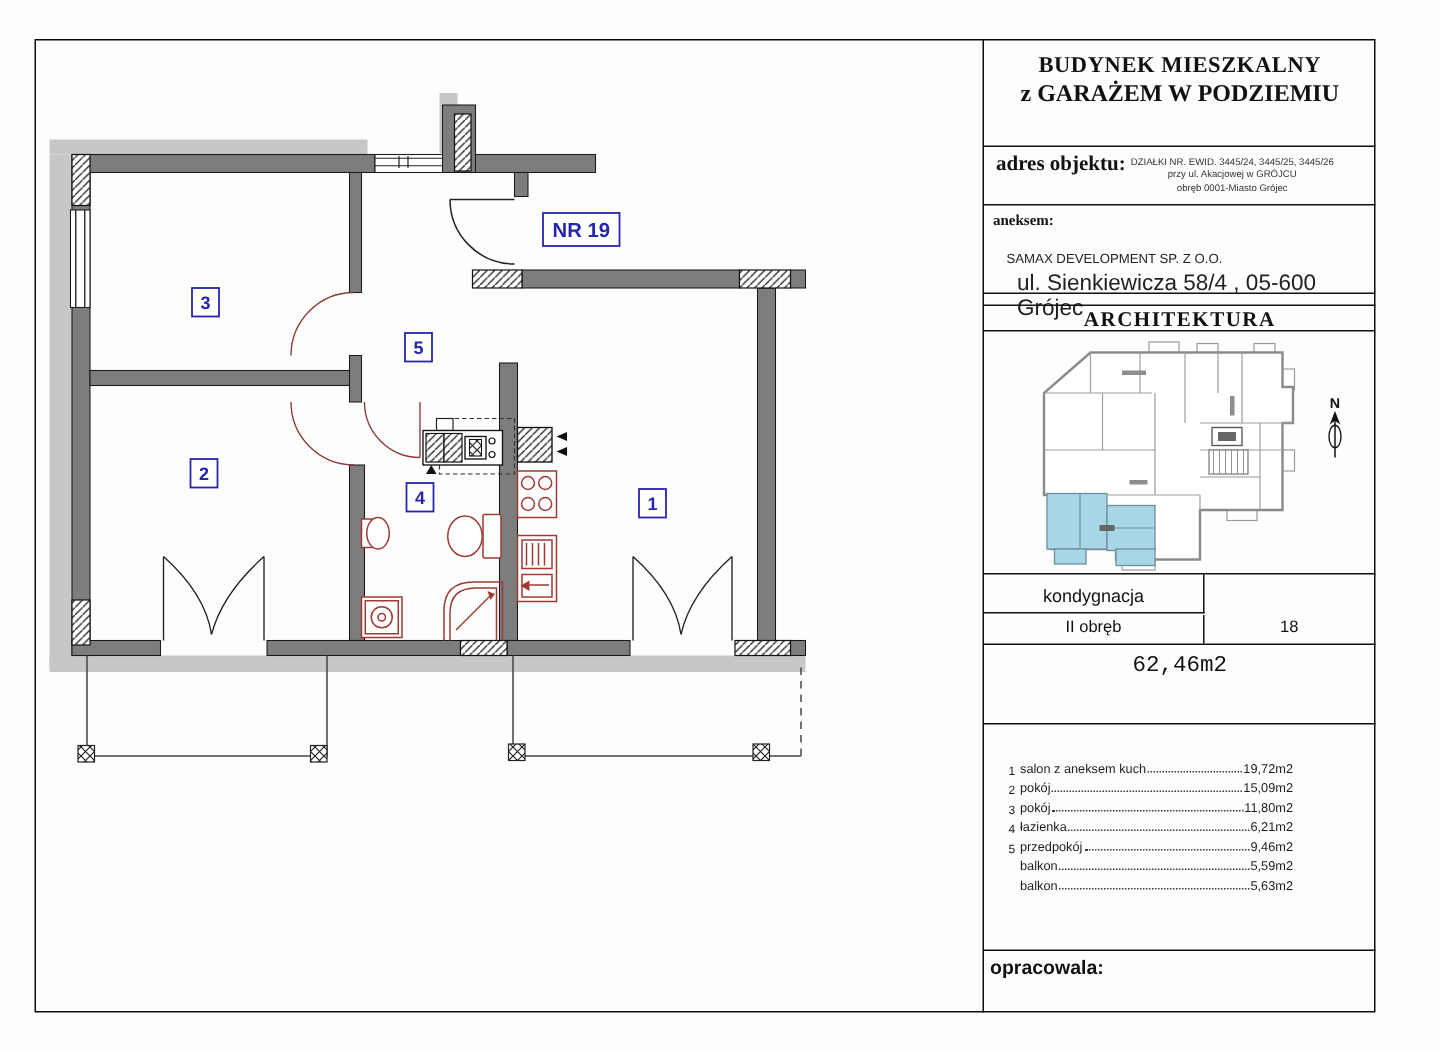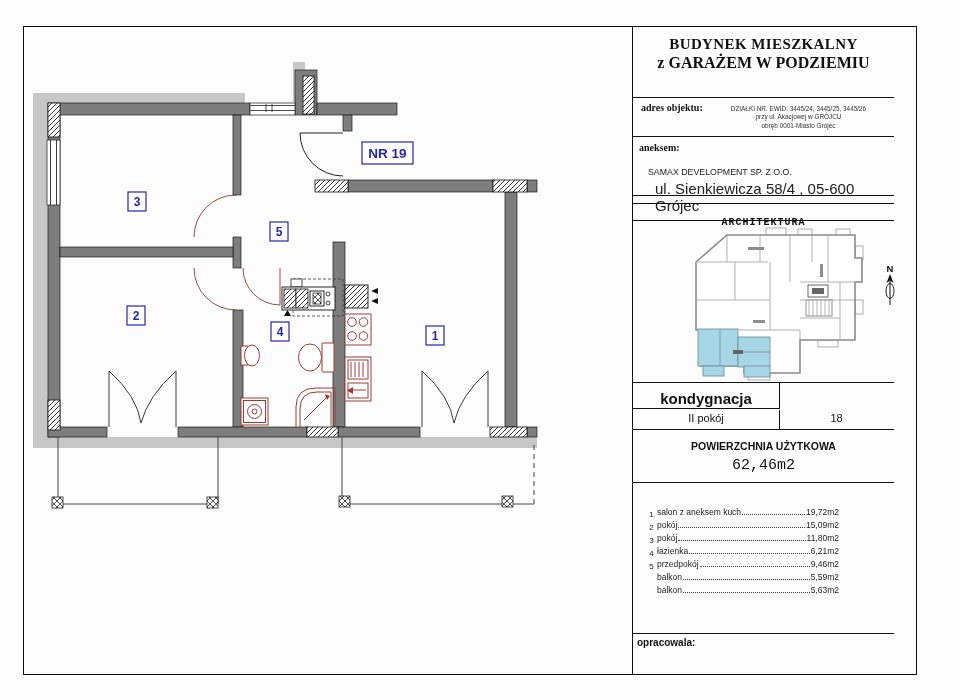--- a/index.html
+++ b/index.html
@@ -1,61 +1,61 @@
 <!DOCTYPE html>
 <html><head>
 <meta charset="utf-8">
 <style>
   html,body{margin:0;padding:0;background:#fbfbfb;}
   .page{position:relative;width:960px;height:700px;background:#fdfdfd;overflow:hidden;
         font-family:"Liberation Sans",sans-serif;color:#111;}
   .plan-svg{position:absolute;left:0;top:0;}
   .sheet-frame{position:absolute;left:23px;top:26px;width:894px;height:649px;
         border:1.8px solid #0d0d0d;box-sizing:border-box;}
-  .titleblock{position:absolute;left:632px;top:26px;width:262px;height:649px;
+  .titleblock{position:absolute;left:655px;top:26px;width:262px;height:649px;
         border-left:1.8px solid #0d0d0d;box-sizing:border-box;}
   .tb{position:absolute;left:0;right:0;box-sizing:border-box;}
   .tb-title{top:0;height:72px;border-bottom:1.4px solid #111;text-align:center;
         font-family:"Liberation Serif",serif;font-weight:bold;padding-top:9px;}
   .tb-title .l1,.tb-title .l2{font-size:15px;line-height:19px;letter-spacing:0.4px;}
   .tb-title .l3{font-size:16px;line-height:18px;}
   .tb-address{top:72px;height:39px;border-bottom:1.4px solid #111;}
   .tb-address .lbl{position:absolute;left:8px;top:4px;font-family:"Liberation Serif",serif;
-        font-weight:bold;font-size:10px;}
+        font-weight:bold;font-size:14px;}
   .tb-address .adr{position:absolute;left:76px;right:6px;top:7px;text-align:center;
         font-size:6.4px;line-height:8.4px;color:#333;}
   .tb-investor{top:111px;height:58px;}
   .tb-investor .lbl{position:absolute;left:6px;top:5px;font-family:"Liberation Serif",serif;
         font-weight:bold;font-size:10px;}
   .tb-investor .inv1{position:absolute;left:15px;top:30px;font-size:8.8px;color:#222;text-align:right;}
   .tb-investor .inv2{position:absolute;left:22px;top:43px;font-size:15px;color:#222;}
   .tb-gap{top:169px;height:8px;border-top:1.6px solid #111;}
   .tb-arch{top:177px;height:18px;border-top:1.4px solid #111;border-bottom:1.4px solid #111;
-        text-align:center;font-family:Liberation Mono, monospace;font-weight:bold;
-        font-size:10px;letter-spacing:1px;padding-top:13px;}
+        text-align:center;font-family:Liberation Serif, serif;font-weight:bold;
+        font-size:14px;letter-spacing:1px;padding-top:2px;}
   .tb-map{top:195px;height:161px;}
   .tb-kond{top:356px;height:48px;border-top:1.6px solid #111;border-bottom:1.6px solid #111;
         display:flex;flex-wrap:wrap;}
   .tb-kond .cell{box-sizing:border-box;text-align:center;}
   .tb-kond .c1{width:147px;border-right:1.4px solid #111;}
   .tb-kond .c2{width:113px;}
-  .tb-kond .hdr{height:26px;border-bottom:1.4px solid #111;font-weight:bold;
-        font-size:15px;padding-top:7px;}
+  .tb-kond .hdr{height:26px;border-bottom:1.4px solid #111;font-weight:normal;
+        font-size:12px;padding-top:7px;}
   .tb-kond .val{height:19px;font-size:11px;padding-top:2px;}
   .tb-area{top:404px;height:53px;border-bottom:1.6px solid #111;text-align:center;}
   .tb-area .lbl{font-weight:bold;font-size:10.5px;margin-top:10px;}
   .tb-area .val{font-size:15px;margin-top:5px;font-family:Liberation Mono, monospace;}
   .tb-rooms{top:457px;height:150px;padding:24px 55px 0 13px;}
   .rl-row{display:flex;align-items:baseline;font-size:8.5px;height:13px;color:#1c1c1c;}
   .rl-no{width:11px;text-align:center;font-size:8px;transform:translateY(1.5px);}
   .rl-name{white-space:nowrap;}
   .rl-leader{flex:1;border-bottom:1.2px dotted #3a3a3a;margin:0 1px;height:7px;min-width:8px;}
   .rl-area{white-space:nowrap;text-align:right;}
   .tb-oprac{top:607px;height:42px;border-top:1.6px solid #111;}
-  .tb-oprac .lbl{position:absolute;left:4px;top:3px;font-weight:bold;font-size:10px;}
+  .tb-oprac .lbl{position:absolute;left:4px;top:3px;font-weight:bold;font-size:13px;}
 </style>
 </head>
 <body>
 
 <div class="page">
 
   <svg class="plan-svg" width="960" height="700" viewBox="0 0 960 700">
     <defs>
       <pattern id="hatch" patternUnits="userSpaceOnUse" width="5" height="5">
         <rect width="5" height="5" fill="#ffffff"></rect>
@@ -283,26 +283,25 @@
     </div>
 
     <div class="tb tb-gap"></div>
 
     <div class="tb tb-arch">ARCHITEKTURA</div>
 
     <div class="tb tb-map"></div>
 
     <div class="tb tb-kond">
       <div class="cell c1 hdr">kondygnacja</div>
-      <div class="cell c1 val">II pokój</div>
+      <div class="cell c1 val">II obręb</div>
       <div class="cell c2 val">18</div>
     </div>
 
     <div class="tb tb-area">
-      <div class="lbl">POWIERZCHNIA UŻYTKOWA</div>
       <div class="val">62,46m2</div>
     </div>
 
     <div class="tb tb-rooms">
       <div class="rl-row">
         <span class="rl-no">1</span>
         <span class="rl-name">salon z aneksem kuch</span>
         <span class="rl-leader"></span>
         <span class="rl-area">19,72m2</span>
       </div>

